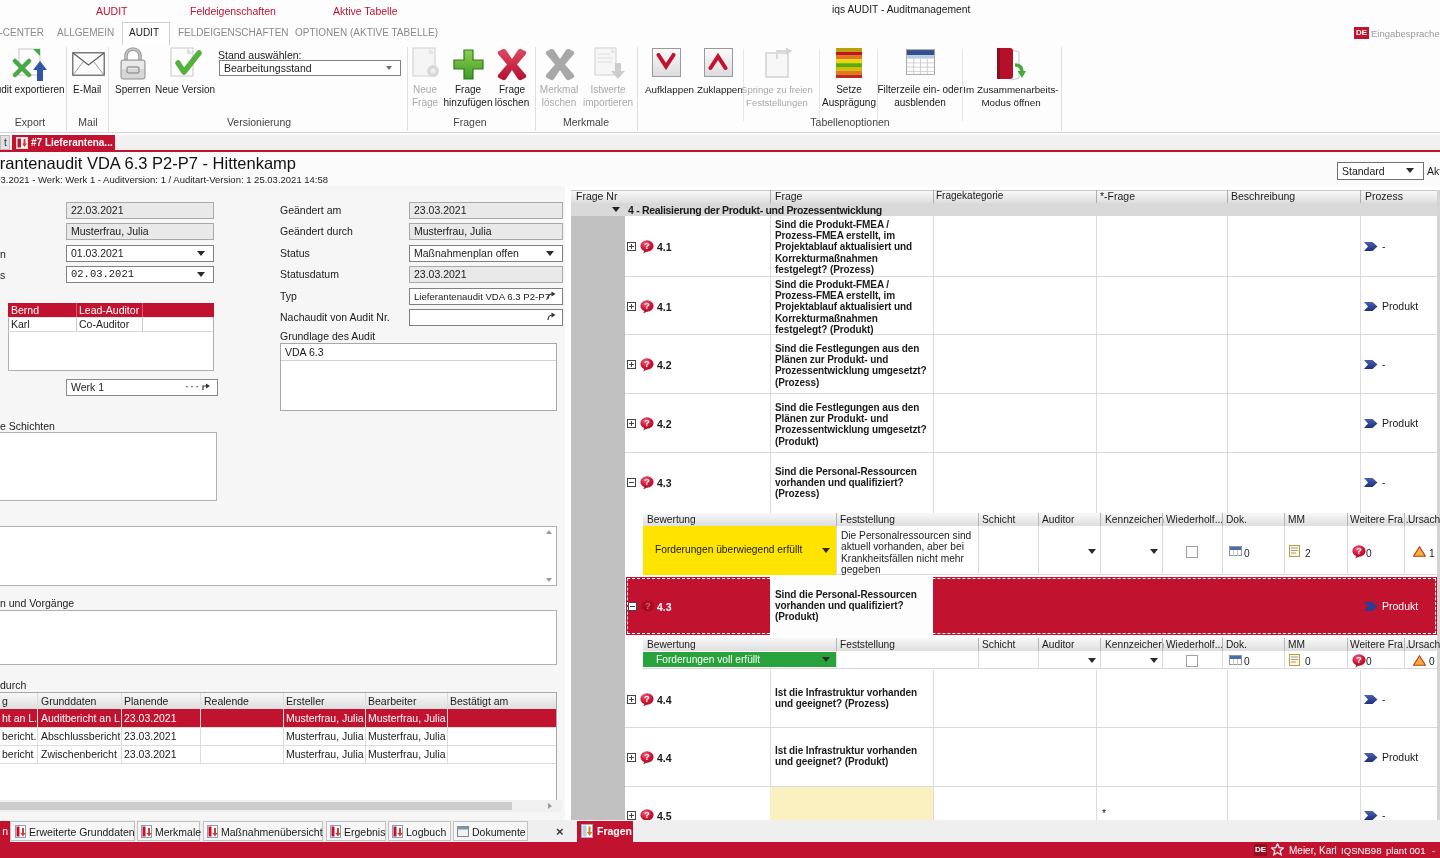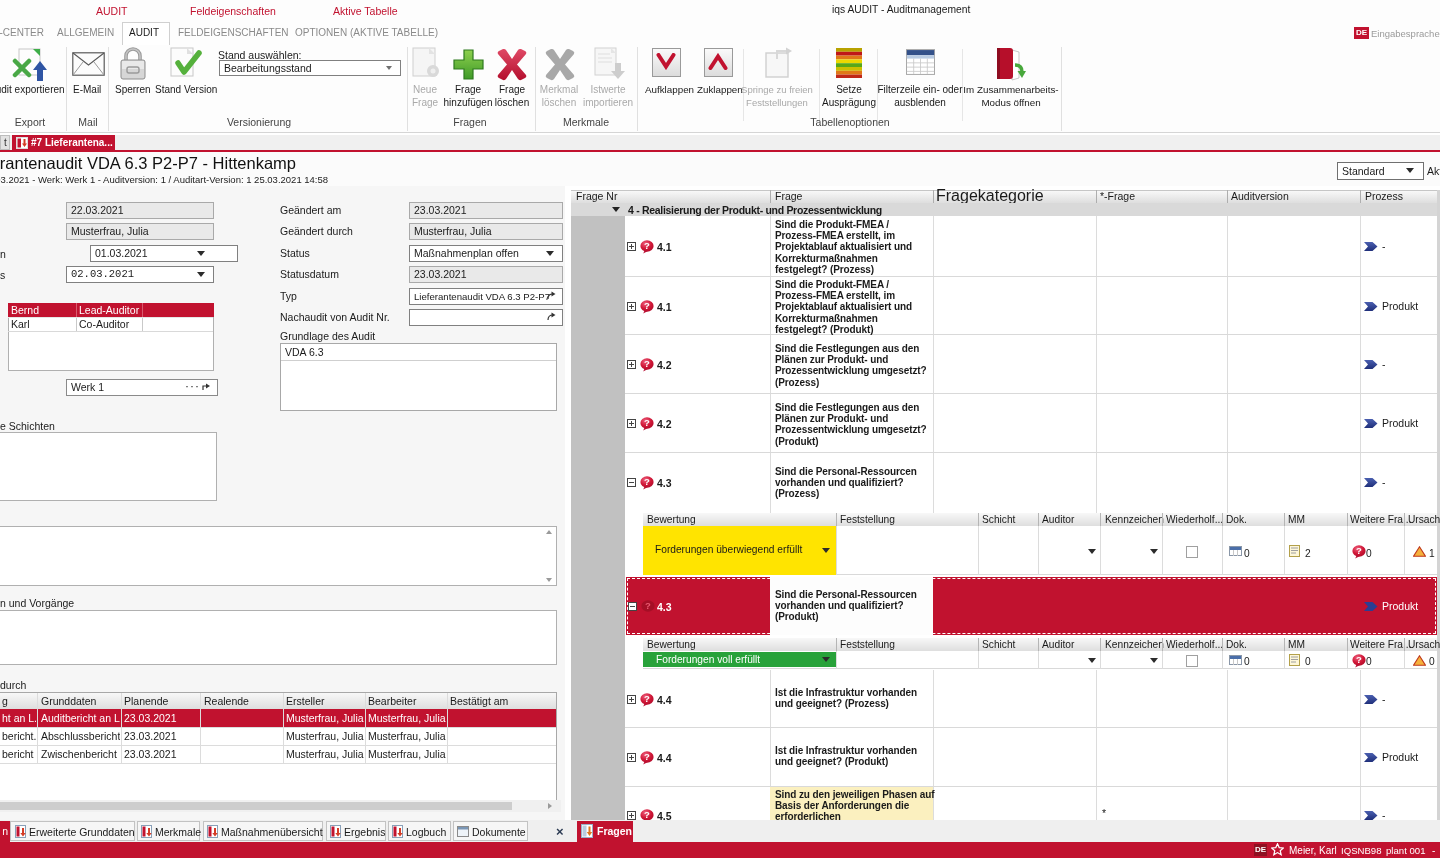--- a/index.html
+++ b/index.html
@@ -177,21 +177,21 @@
 <div class="glabel" style="left:0px;width:60px;">Export</div>
 <div class="glabel" style="left:58px;width:60px;">Mail</div>
 <div class="glabel" style="left:226px;width:66px;">Versionierung</div>
 <div class="glabel" style="left:440px;width:60px;">Fragen</div>
 <div class="glabel" style="left:556px;width:60px;">Merkmale</div>
 <div class="glabel" style="left:805px;width:90px;">Tabellenoptionen</div>
 
 <div class="rblabel" style="left:-11px;white-space:nowrap;">Audit exportieren</div>
 <div class="rblabel" style="left:73px;white-space:nowrap;">E-Mail</div>
 <div class="rblabel" style="left:115px;white-space:nowrap;">Sperren</div>
-<div class="rblabel" style="left:155px;white-space:nowrap;">Stand Version</div>
+<div class="rblabel" style="left:155px;white-space:nowrap;">Neue Version</div>
 <div class="abs" style="left:218px;top:49px;font-size:10.5px;">Stand auswählen:</div>
 <div class="fieldw" style="left:219px;top:60px;width:176px;height:14px;line-height:14px;">Bearbeitungsstand</div>
 <div class="darr" style="left:386px;top:66px;border-top-color:#707070;border-left-width:3px;border-right-width:3px;border-top-width:4px;"></div>
 <div class="rblabel dis" style="left:395px;width:60px;">Neue<br>Frage</div>
 <div class="rblabel" style="left:438px;width:60px;">Frage<br>hinzufügen</div>
 <div class="rblabel" style="left:482px;width:60px;">Frage<br>löschen</div>
 <div class="rblabel dis" style="left:529px;width:60px;">Merkmal<br>löschen</div>
 <div class="rblabel dis" style="left:578px;width:60px;">Istwerte<br>importieren</div>
 <div class="rblabel" style="left:645px;white-space:nowrap;font-size:9.8px;">Aufklappen</div>
 <div class="rblabel" style="left:697px;white-space:nowrap;font-size:9.8px;">Zuklappen</div>
@@ -216,21 +216,21 @@
 <div class="abs" style="left:-18px;top:174px;font-size:9.5px;color:#222;white-space:nowrap;">01.03.2021 - Werk: Werk 1 - Auditversion: 1 / Auditart-Version: 1 25.03.2021 14:58</div>
 <div class="fieldw" style="left:1337px;top:162px;width:81px;height:16px;line-height:16px;border-color:#707070;">Standard</div>
 <div class="darr" style="left:1406px;top:168px;"></div>
 <div class="abs" style="left:1427px;top:165px;font-size:10.5px;white-space:nowrap;">Aktualisieren</div>
 
 <div class="abs" style="left:0;top:186px;width:565px;height:634px;background:#f6f6f6;"></div>
 
 <div class="field" style="left:66px;top:202px;width:142px;">22.03.2021</div>
 <div class="field" style="left:66px;top:223px;width:142px;">Musterfrau, Julia</div>
 <div class="abs" style="left:0px;top:248px;font-size:10.5px;">n</div>
-<div class="fieldw" style="left:66px;top:245px;width:142px;margin-left:24px;">01.03.2021</div>
+<div class="fieldw" style="left:66px;top:245px;width:142px;">01.03.2021</div>
 <div class="darr" style="left:197px;top:251px;"></div>
 <div class="abs" style="left:0px;top:269px;font-size:10.5px;">s</div>
 <div class="fieldw" style="left:66px;top:266px;width:142px;font-family:Liberation Mono, monospace;">02.03.2021</div>
 <div class="darr" style="left:197px;top:272px;"></div>
 
 <div class="abs" style="left:8px;top:303px;width:206px;height:68px;background:#fff;border:1px solid #b0b0b0;box-sizing:border-box;"></div>
 <div class="abs" style="left:8px;top:303px;width:206px;height:14px;background:#c1122f;"></div>
 <div class="abs" style="left:11px;top:304px;color:#fff;font-size:10.5px;">Bernd</div>
 <div class="abs" style="left:79px;top:304px;color:#fff;font-size:10.5px;">Lead-Auditor</div>
 <div class="abs" style="left:11px;top:318px;font-size:10.5px;">Karl</div>
@@ -324,23 +324,23 @@
 
 <div class="abs" style="left:0;top:800px;width:561px;height:12px;background:#f0f0f0;"></div>
 <div class="abs" style="left:0;top:802px;width:512px;height:8px;background:#cdcdcd;"></div>
 <div class="abs" style="left:548px;top:803px;width:0;height:0;border-top:3.5px solid transparent;border-bottom:3.5px solid transparent;border-left:4px solid #9a9a9a;"></div>
 
 <div class="abs" style="left:571px;top:186px;width:869px;height:634px;background:#fff;"></div>
 
 <div class="abs hdr" style="left:571px;top:190px;width:866px;height:12px;border-top:1px solid #c6c6c6;"></div>
 <div class="abs" style="left:576px;top:190px;font-size:10.5px;line-height:12px;">Frage Nr</div>
 <div class="abs" style="left:775px;top:190px;font-size:10.5px;line-height:12px;">Frage</div>
-<div class="abs" style="left:936px;top:190px;font-size:16px;line-height:12px;">Fragekategorie</div>
+<div class="abs" style="left:936px;top:190px;font-size:10px;line-height:12px;">Fragekategorie</div>
 <div class="abs" style="left:1100px;top:190px;font-size:10.5px;line-height:12px;">*-Frage</div>
-<div class="abs" style="left:1231px;top:190px;font-size:10.5px;line-height:12px;">Auditversion</div>
+<div class="abs" style="left:1231px;top:190px;font-size:10.5px;line-height:12px;">Beschreibung</div>
 <div class="abs" style="left:1365px;top:190px;font-size:10.5px;line-height:12px;">Prozess</div>
 <div class="abs" style="left:770px;top:190px;width:1px;height:13px;background:#aeaeae;"></div>
 <div class="abs" style="left:933px;top:190px;width:1px;height:13px;background:#aeaeae;"></div>
 <div class="abs" style="left:1096px;top:190px;width:1px;height:13px;background:#aeaeae;"></div>
 <div class="abs" style="left:1227px;top:190px;width:1px;height:13px;background:#aeaeae;"></div>
 <div class="abs" style="left:1360px;top:190px;width:1px;height:13px;background:#aeaeae;"></div>
 
 <div class="abs" style="left:571px;top:203px;width:866px;height:13px;background:#d9d9d9;"></div>
 <div class="abs" style="left:612px;top:207px;width:0;height:0;border-left:4px solid transparent;border-right:4px solid transparent;border-top:5px solid #222;"></div>
 <div class="abs" style="left:628px;top:204px;font-size:10.5px;letter-spacing:-0.3px;font-weight:bold;white-space:nowrap;">4 - Realisierung der Produkt- und Prozessentwicklung</div>
@@ -499,20 +499,21 @@
     <div class="shl" style="left:1162px;top:513px;"></div>
     <div class="shl" style="left:1222px;top:513px;"></div>
     <div class="shl" style="left:1284px;top:513px;"></div>
     <div class="shl" style="left:1347px;top:513px;"></div>
     <div class="shl" style="left:1404px;top:513px;"></div>
 
 <div class="abs" style="left:643px;top:526px;width:794px;height:49px;background:#fff;border-bottom:1px solid #d9d9d9;box-sizing:border-box;"></div>
 <div class="abs" style="left:643px;top:526px;width:193px;height:49px;background:#ffe400;"></div>
 <div class="abs" style="left:655px;top:544px;font-size:10.2px;">Forderungen überwiegend erfüllt</div>
 <div class="darr" style="left:822px;top:548px;border-left-width:4px;border-right-width:4px;"></div>
+<div class="abs" style="left:841px;top:530px;font-size:10.2px;line-height:11.4px;">Die Personalressourcen sind<br>aktuell vorhanden, aber bei<br>Krankheitsfällen nicht mehr<br>gegeben</div>
 <div class="sbl" style="left:836px;top:526px;height:49px;"></div>
     <div class="sbl" style="left:978px;top:526px;height:49px;"></div>
     <div class="sbl" style="left:1038px;top:526px;height:49px;"></div>
     <div class="sbl" style="left:1100px;top:526px;height:49px;"></div>
     <div class="sbl" style="left:1162px;top:526px;height:49px;"></div>
     <div class="sbl" style="left:1222px;top:526px;height:49px;"></div>
     <div class="sbl" style="left:1284px;top:526px;height:49px;"></div>
     <div class="sbl" style="left:1347px;top:526px;height:49px;"></div>
     <div class="sbl" style="left:1404px;top:526px;height:49px;"></div>
 <div class="darr" style="left:1088px;top:549px;border-left-width:4px;border-right-width:4px;"></div>
@@ -681,21 +682,20 @@
         <rect x="0.5" y="0.5" width="8" height="8" fill="#fff" stroke="#444"></rect>
         <line x1="2" y1="4.5" x2="7" y2="4.5" stroke="#444"></line>
         <line x1="4.5" y1="2" x2="4.5" y2="7" stroke="#444"></line>
       </svg>
 <svg class="abs" style="left:15px;top:22px" width="14" height="14" viewBox="0 0 14 14">
         <ellipse cx="7" cy="6" rx="6.6" ry="5.8" fill="url(#qg)"></ellipse>
         <path d="M4.5 10.5 L3.2 13.5 L7.5 11.3 Z" fill="#b81034"></path>
         <text x="7" y="9.2" font-size="9.5" font-weight="bold" fill="#fff" text-anchor="middle">?</text>
       </svg>
 <div class="num" style="top:23px">4.5</div>
-<div class="ftx frage" style="top:2px">Sind zu den jeweiligen Phasen auf<br>Basis der Anforderungen die<br>erforderlichen</div>
 <div class="abs" style="left:477px;top:20px;font-size:10.5px;">*</div>
 <svg class="abs" style="left:739px;top:24px" width="14" height="9" viewBox="0 0 14 9">
         <path d="M0 0 L8.5 0 L13.5 4.5 L8.5 9 L0 9 L4 4.5 Z" fill="url(#fg)"></path>
       </svg>
 <div class="prozt" style="top:22px">-</div>
 </div>
 
 <div class="abs" style="left:0;top:820px;width:1440px;height:22px;background:#efefef;"></div>
 
 <div class="abs" style="left:0;top:821px;width:8px;height:21px;background:#c1122f;color:#fff;font-size:10.5px;line-height:20px;text-align:right;padding-right:2px;">n</div>

